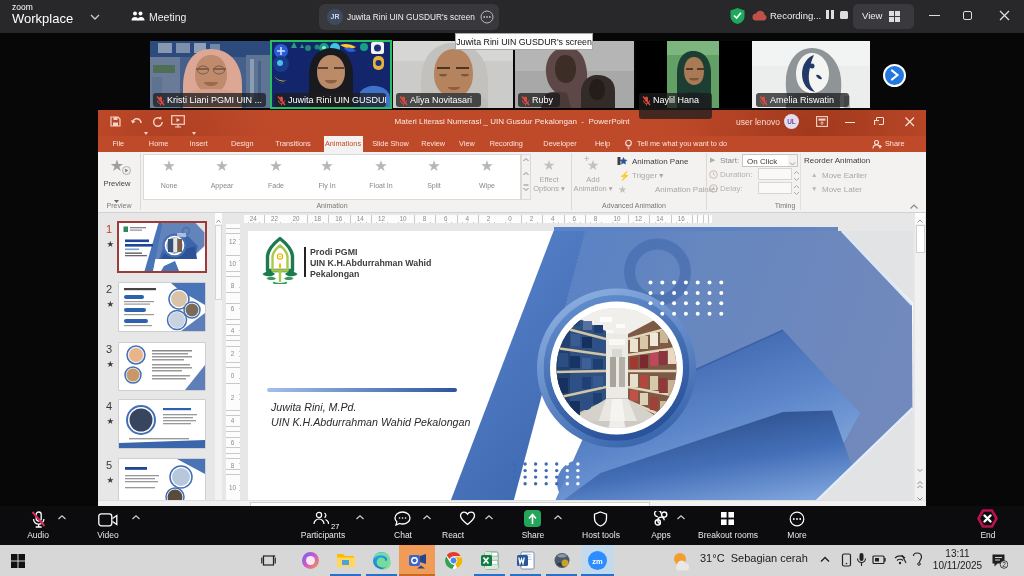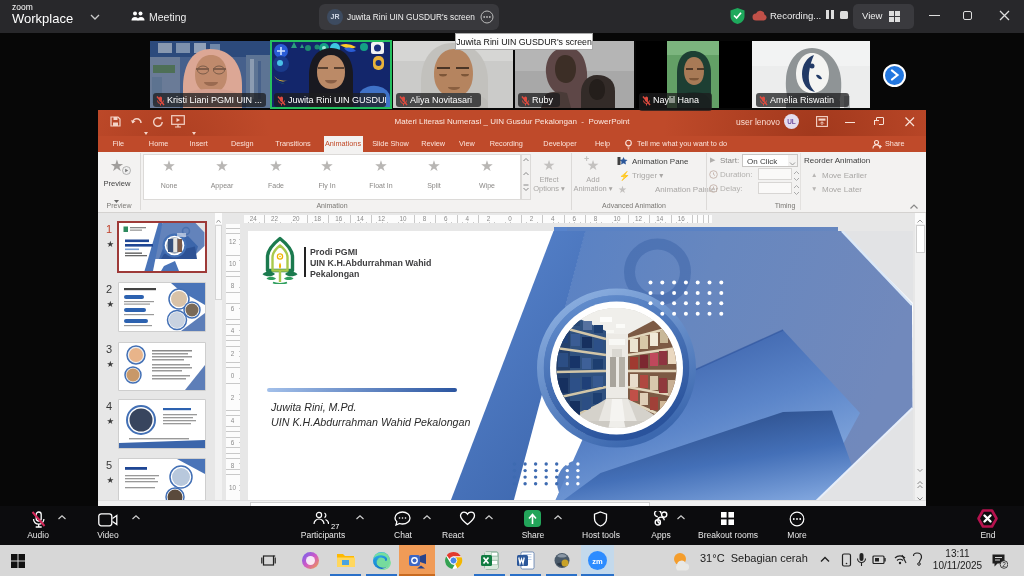--- a/index.html
+++ b/index.html
@@ -167,21 +167,21 @@
 <svg class="abs" style="left:31px;top:0;" width="52" height="67" viewBox="0 0 52 67">
   <rect width="52" height="67" fill="#63a066"></rect>
   <rect width="52" height="14" fill="#7cb57e"></rect>
   <path d="M26 10 C15 10 10 20 10 32 L10 67 L44 67 L44 32 C44 20 38 10 26 10 Z" fill="#1d3f33"></path>
   <path d="M27 16 C21 16 17 22 17 30 C17 39 22 44 27 44 C33 44 37 39 37 30 C37 22 33 16 27 16 Z" fill="#a87a56"></path>
   <path d="M19 28 h7 m4 0 h7" stroke="#33241a" stroke-width="1.4" fill="none"></path>
   <path d="M22 37 a5 2.5 0 0 0 10 0" fill="#7d5638"></path>
   <path d="M10 62 C12 54 19 51 27 51 C35 51 42 54 44 62 L44 67 L10 67 Z" fill="#16322a"></path>
 </svg>
     </div>
-    <div class="abs nw" style="left:639px;top:93px;width:73px;height:18px;background:rgba(28,28,30,0.75);border-radius:3px;overflow:hidden;z-index:5;">
+    <div class="abs nw" style="left:639px;top:93px;width:73px;height:26px;background:rgba(28,28,30,0.75);border-radius:3px;overflow:hidden;z-index:5;">
       <svg class="abs" style="left:3px;top:2.5px;" width="9" height="10" viewBox="0 0 9 10">
         <rect x="3" y="0.5" width="3" height="5" rx="1.5" fill="#e04b3f"></rect>
         <path d="M1.5 4.5 a3 3 0 0 0 6 0 M4.5 7.5 V9.5" stroke="#e04b3f" stroke-width="1" fill="none"></path>
         <path d="M1 0.5 L8 9" stroke="#e04b3f" stroke-width="1.4"></path>
       </svg>
       <div class="abs nw" style="left:14px;top:1.5px;color:#fff;font-size:9px;">Naylil Hana</div>
     </div>
     <div class="abs" style="left:752px;top:41px;width:117.5px;height:67px;overflow:hidden;">
 <svg width="120" height="67" viewBox="0 0 120 67">
   <rect width="120" height="67" fill="#eceded"></rect>

